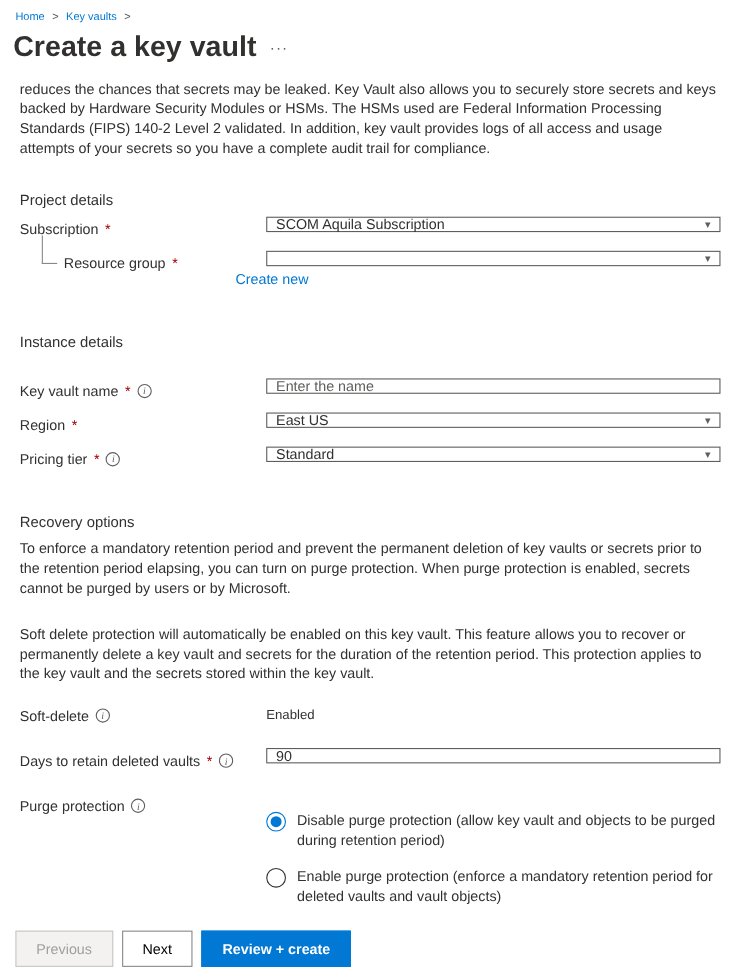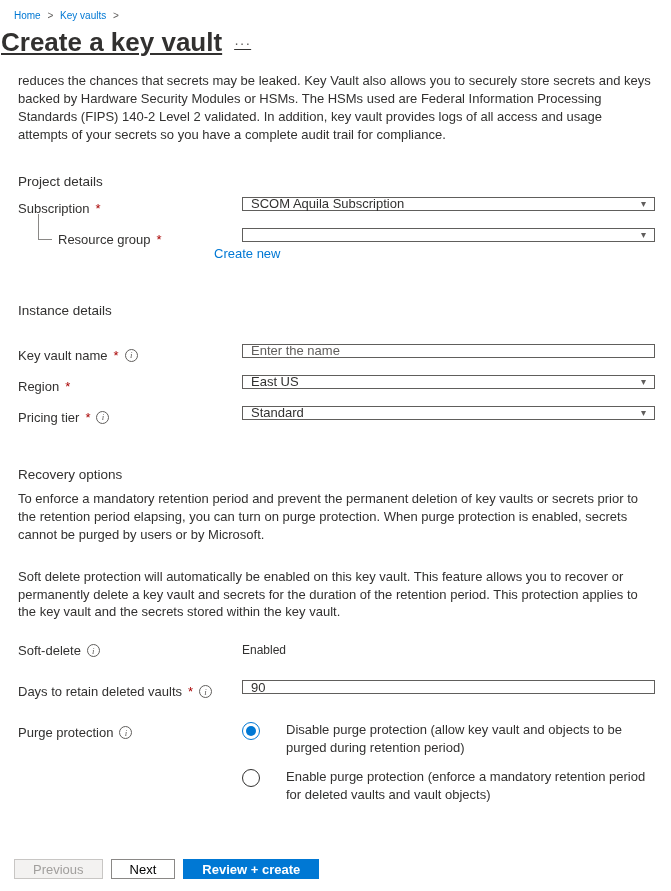--- a/index.html
+++ b/index.html
@@ -13,25 +13,24 @@
       position: relative;
       overflow: hidden;
     }
     .breadcrumb {
       padding: 10px 14px 4px;
       font-size: 10px;
     }
     .breadcrumb a { color: #0078d4; text-decoration: none; cursor: pointer; }
     .breadcrumb .sep { color: #605e5c; margin: 0 4px; }
     .page-title-row {
-      padding: 2px 1px 14px;
+      padding: 2px 12px 14px;
       display: flex;
       align-items: center;
       gap: 12px;
-      text-decoration: underline;
     }
     .page-title {
       font-size: 26px;
       font-weight: 600;
       color: #323130;
     }
     .ellipsis {
       color: #605e5c;
       font-size: 14px;
       cursor: pointer;
@@ -131,23 +130,24 @@
       margin-top: 4px;
       margin-left: -28px;
     }
     .static-value {
       font-size: 12px;
       padding-top: 4px;
     }
     .radio-row {
       display: flex;
       align-items: flex-start;
-      gap: 26px;
+      gap: 10px;
       margin-bottom: 12px;
       cursor: pointer;
+      margin-top: 16px;
     }
     .radio {
       width: 18px;
       height: 18px;
       border: 1px solid #323130;
       border-radius: 50%;
       flex-shrink: 0;
       position: relative;
       margin-top: 1px;
     }
@@ -170,21 +170,21 @@
       flex: 1;
     }
     .footer {
       position: absolute;
       bottom: 12px;
       left: 14px;
       display: flex;
       gap: 8px;
     }
     .btn {
-      height: 20px;
+      height: 33px;
       padding: 0 18px;
       font-size: 13px;
       font-family: inherit;
       border: 1px solid #8a8886;
       background: #ffffff;
       cursor: pointer;
     }
     .btn.disabled {
       color: #a19f9d;
       border-color: #c8c6c4;

